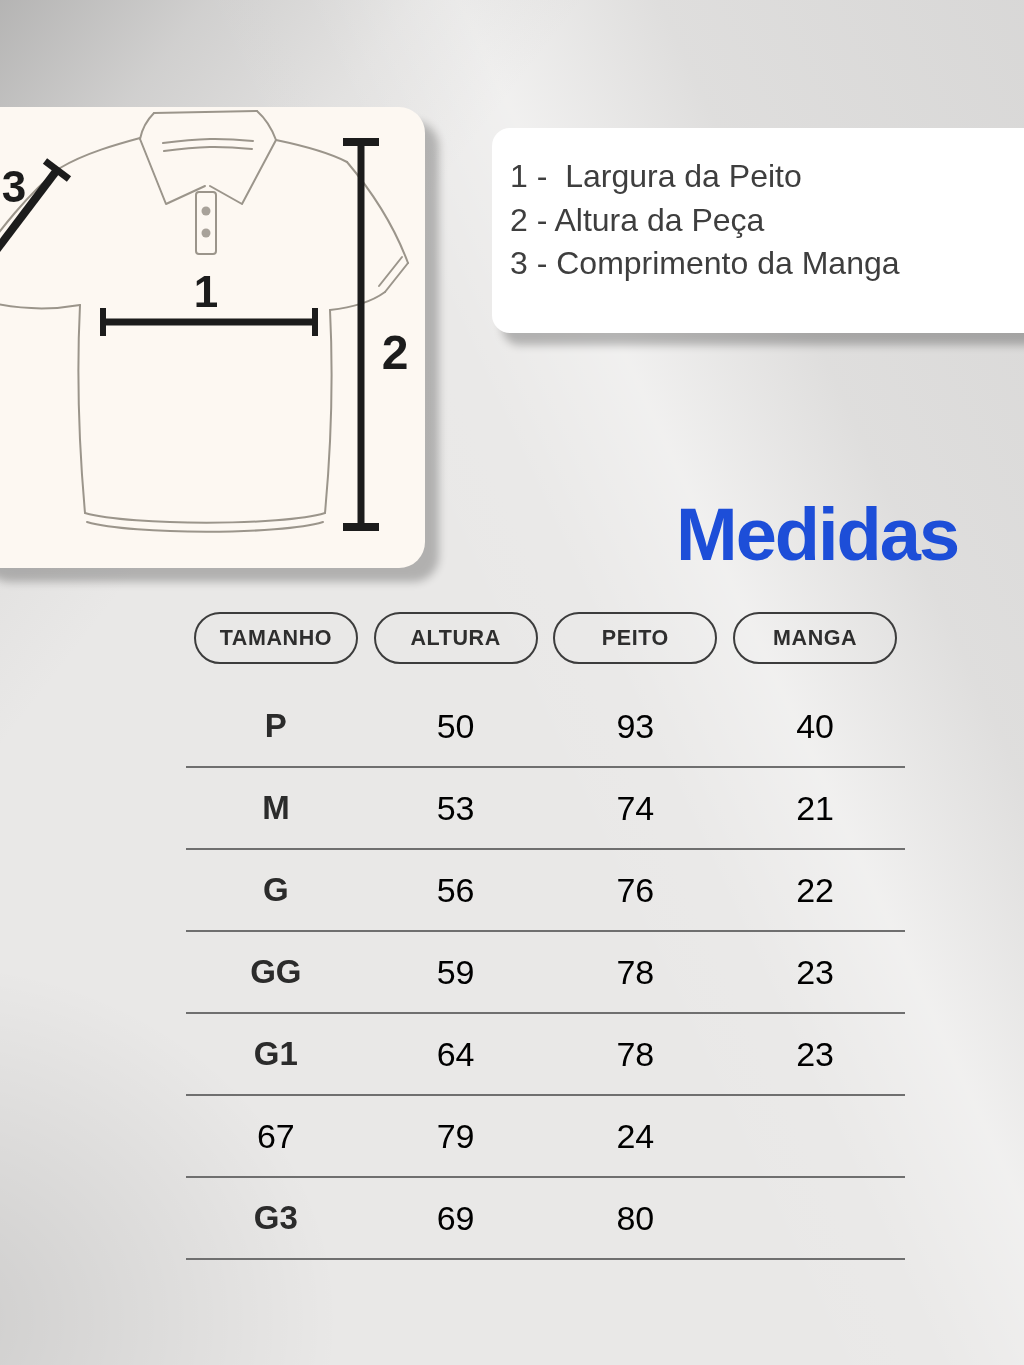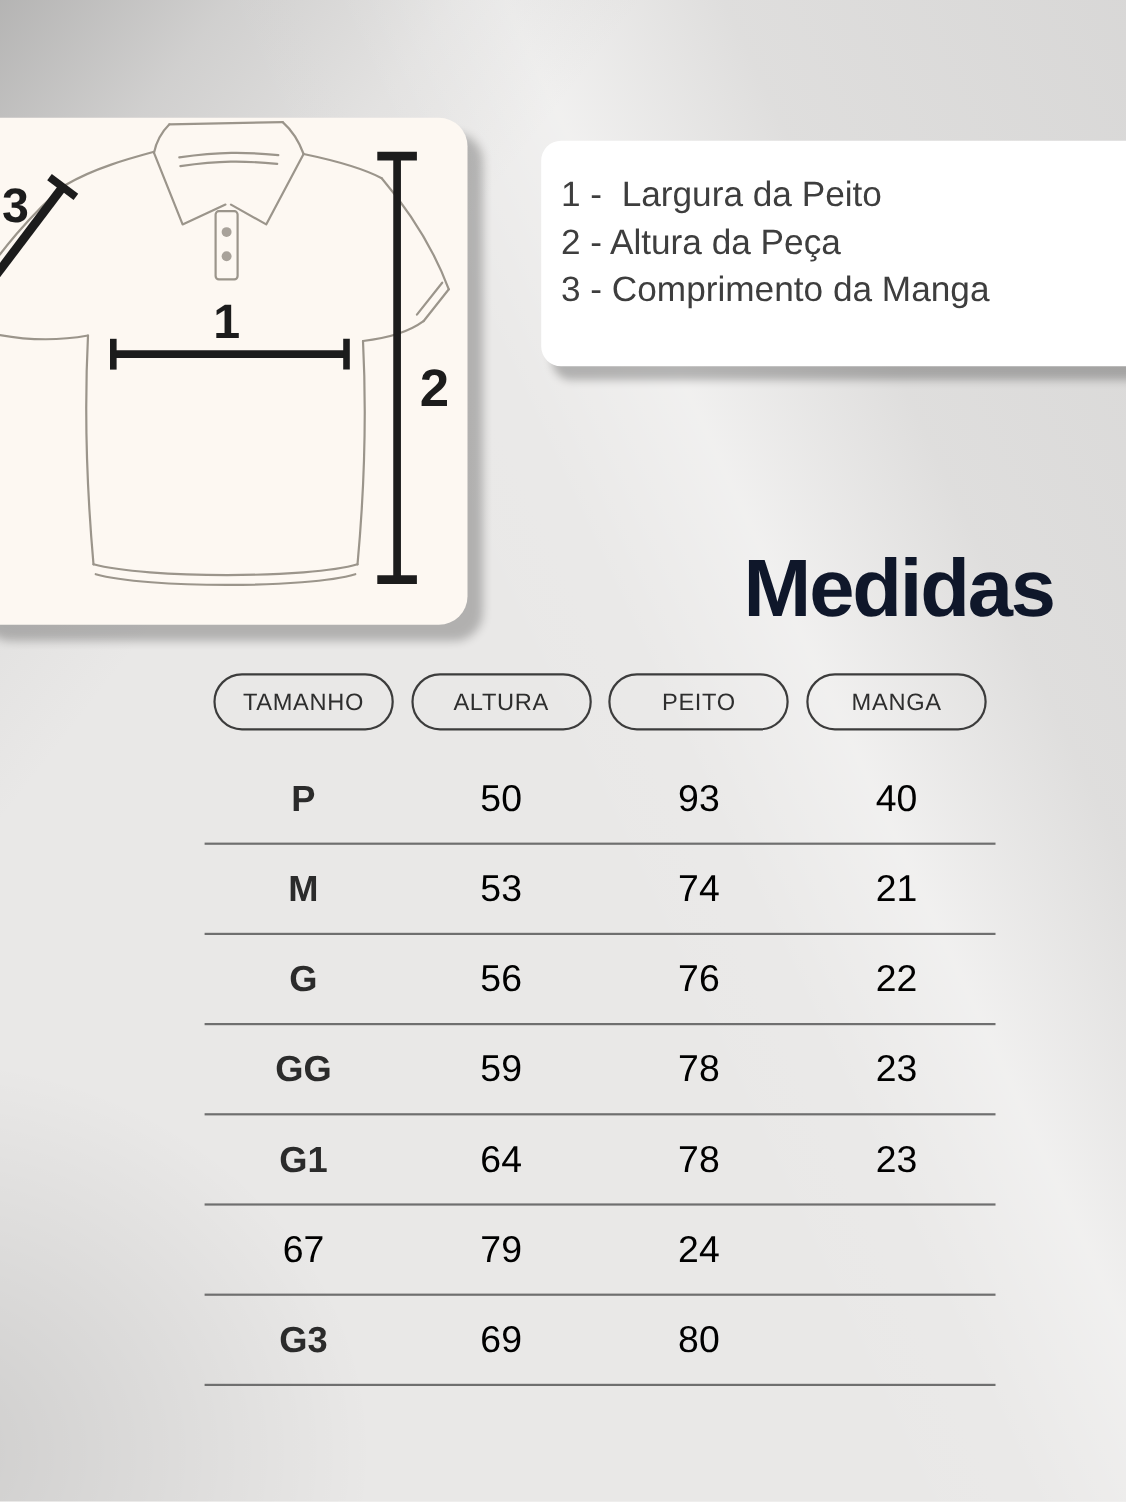--- a/index.html
+++ b/index.html
@@ -32,31 +32,31 @@
     box-shadow:10px 12px 8px rgba(0,0,0,0.25);
     padding:27px 0 0 18px; box-sizing:border-box;
   }
   .legend-line {
     font-size:32px; line-height:43.5px; color:#3e3e3e; white-space:pre;
   }
 
   
   .title {
     position:absolute; left:676px; top:492px; margin:0;
-    font-size:74px; font-weight:bold; letter-spacing:-2px; color:#0f172a;text-align:right;
+    font-size:74px; font-weight:bold; letter-spacing:-2px; color:#1d4ed8;text-align:right;
   }
 
   
   .size-table { position:absolute; left:186px; top:612px; width:719px; }
   .table-header { display:grid; grid-template-columns:repeat(4,1fr); margin-bottom:22px; }
   .pill {
     height:52px; width:164px; margin:0 auto; box-sizing:border-box;
     border:2.5px solid #3c3c3c; border-radius:28px;
     display:flex; align-items:center; justify-content:center;
-    font-weight:normal; font-size:21.5px; letter-spacing:0.6px; color:#2e2e2e;
+    font-weight:bold; font-size:21.5px; letter-spacing:0.6px; color:#2e2e2e;
   }
   .table-row {
     display:grid; grid-template-columns:repeat(4,1fr); height:80px;
     align-items:center; border-bottom:2px solid #6f6f6f;
   }
   .cell { text-align:center; font-size:34px; color:#000000; }
   .cell.size { font-weight:bold; font-size:33px; color:#2b2b2b; }
 </style>
 </head>
 <body>

